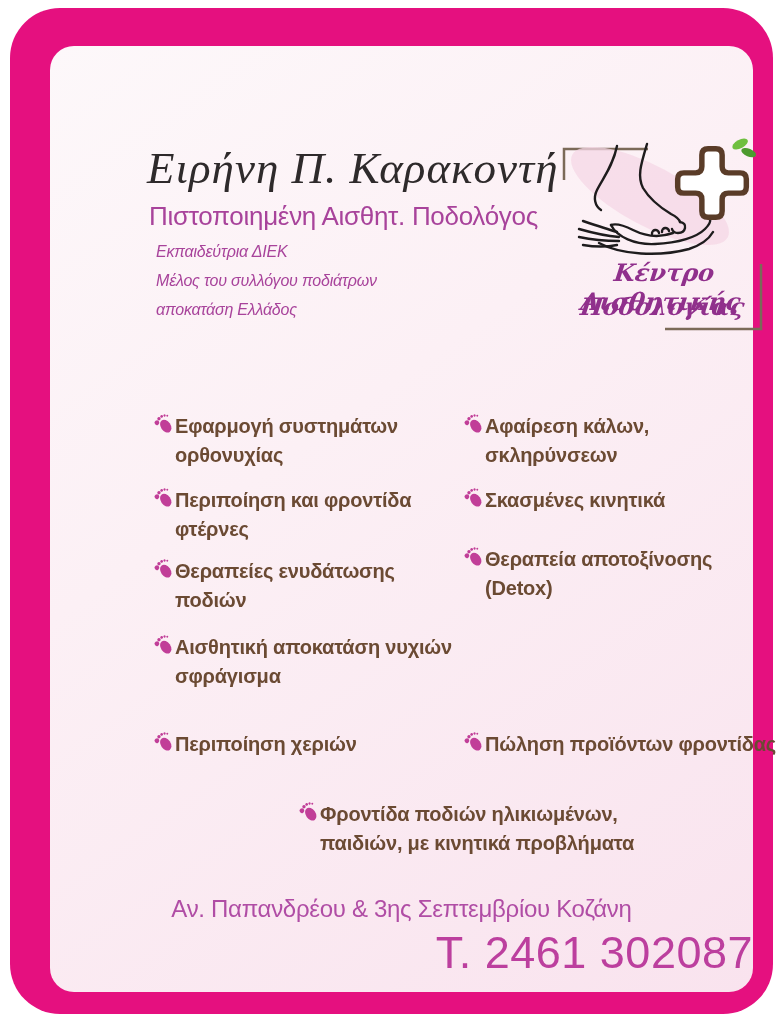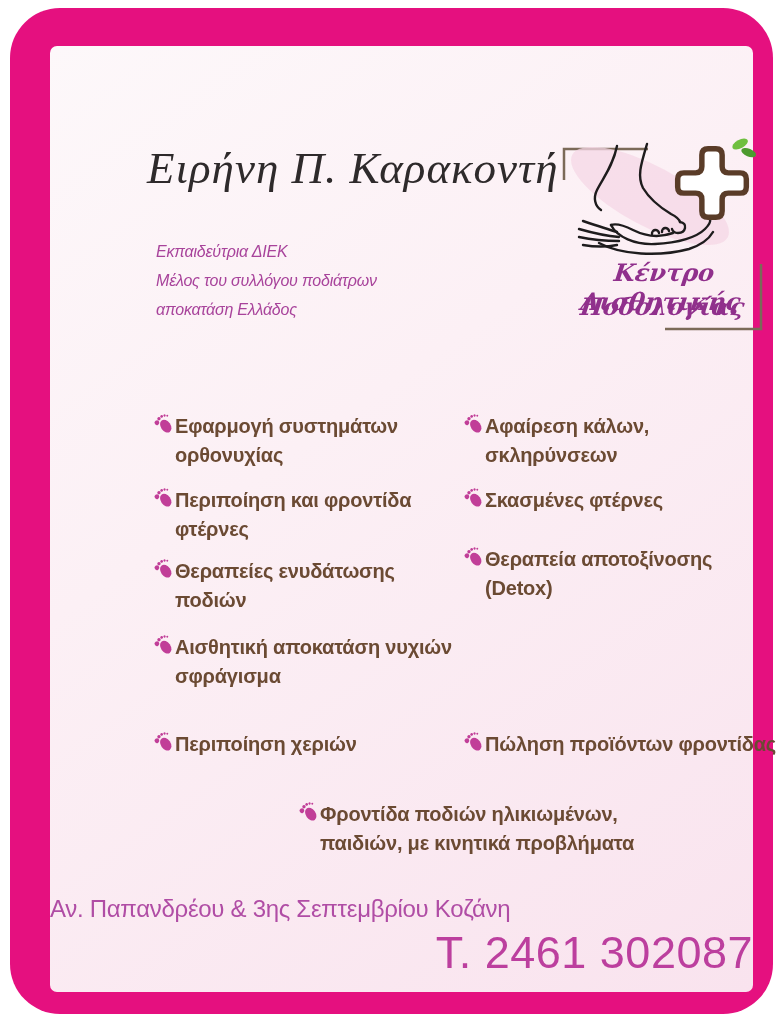--- a/index.html
+++ b/index.html
@@ -6,21 +6,21 @@
   .page{
     position:relative;width:783px;height:1024px;background:#ffffff;
     font-family:"Liberation Sans",sans-serif;overflow:hidden;
   }
   .frame{
     position:absolute;left:10px;top:8px;width:763px;height:1006px;
     background:#E5107F;border-radius:50px;
   }
   .inner{
     position:absolute;left:40px;top:38px;width:703px;height:946px;
-    border-radius:7px;
+    border-radius:24px;
     background:linear-gradient(145deg,#fdf8fa 0%,#fcf0f5 40%,#f9e3ee 100%);
   }
   
   .title{
     position:absolute;left:97px;top:96px;
     font-family:"Liberation Serif",serif;font-style:italic;
     font-size:45px;color:#2e2a2b;letter-spacing:1px;white-space:nowrap;
   }
   .subtitle{
     position:absolute;left:99px;top:155px;
@@ -44,36 +44,37 @@
   .svc{
     position:absolute;display:flex;align-items:flex-start;gap:1px;
   }
   .svc .ft{flex:0 0 auto;margin-top:1px;}
   .svc span{
     font-size:20px;font-weight:bold;color:#6B4A33;letter-spacing:-0.2px;
     line-height:29px;white-space:pre-line;
   }
   
   .address{
-    position:absolute;left:0;top:849px;width:100%;
+    position:absolute;left:0;top:849px;width:100%;text-align:center;
     font-size:24px;color:#B04DA5;letter-spacing:-0.3px;
   }
   .phone{
     position:absolute;left:0;top:881px;width:100%;text-align:right;
     font-size:45px;color:#BC3F9E;letter-spacing:0.5px;
   }
 </style>
 </head>
 <body>
 
 <div class="page">
   <div class="frame">
     <div class="inner">
 
       <div class="title">Ειρήνη Π. Καρακοντή</div>
+      <div class="subtitle">Πιστοποιημένη Αισθητ. Ποδολόγος</div>
       <div class="creds">
         <div>Εκπαιδεύτρια ΔΙΕΚ</div>
         <div>Μέλος του συλλόγου ποδιάτρων</div>
         <div>αποκατάση Ελλάδος</div>
       </div>
 
       <div class="logo">
         <svg class="art" width="215" height="205" viewBox="0 0 215 205">
 
           <path d="M9,44 V13 H93" fill="none" stroke="#7b6a58" stroke-width="2.5"></path>
@@ -192,21 +193,21 @@
         <svg class="ft" width="21" height="23" viewBox="0 0 24 26">
             <g fill="#C13E98" transform="rotate(-35 12 13)">
               <ellipse cx="13" cy="16" rx="5.6" ry="8"></ellipse>
               <circle cx="7" cy="7" r="2.7"></circle>
               <circle cx="11.6" cy="4.6" r="1.9"></circle>
               <circle cx="15.6" cy="4.2" r="1.6"></circle>
               <circle cx="18.9" cy="5.2" r="1.3"></circle>
               <circle cx="21.3" cy="7.2" r="1.1"></circle>
             </g>
           </svg>
-        <span>Σκασμένες φτέρνες</span>
+        <span>Σκασμένες κινητικά</span>
       </div>
       <div class="svc" style="left:413px;top:499px;width:315px">
         <svg class="ft" width="21" height="23" viewBox="0 0 24 26">
             <g fill="#C13E98" transform="rotate(-35 12 13)">
               <ellipse cx="13" cy="16" rx="5.6" ry="8"></ellipse>
               <circle cx="7" cy="7" r="2.7"></circle>
               <circle cx="11.6" cy="4.6" r="1.9"></circle>
               <circle cx="15.6" cy="4.2" r="1.6"></circle>
               <circle cx="18.9" cy="5.2" r="1.3"></circle>
               <circle cx="21.3" cy="7.2" r="1.1"></circle>

